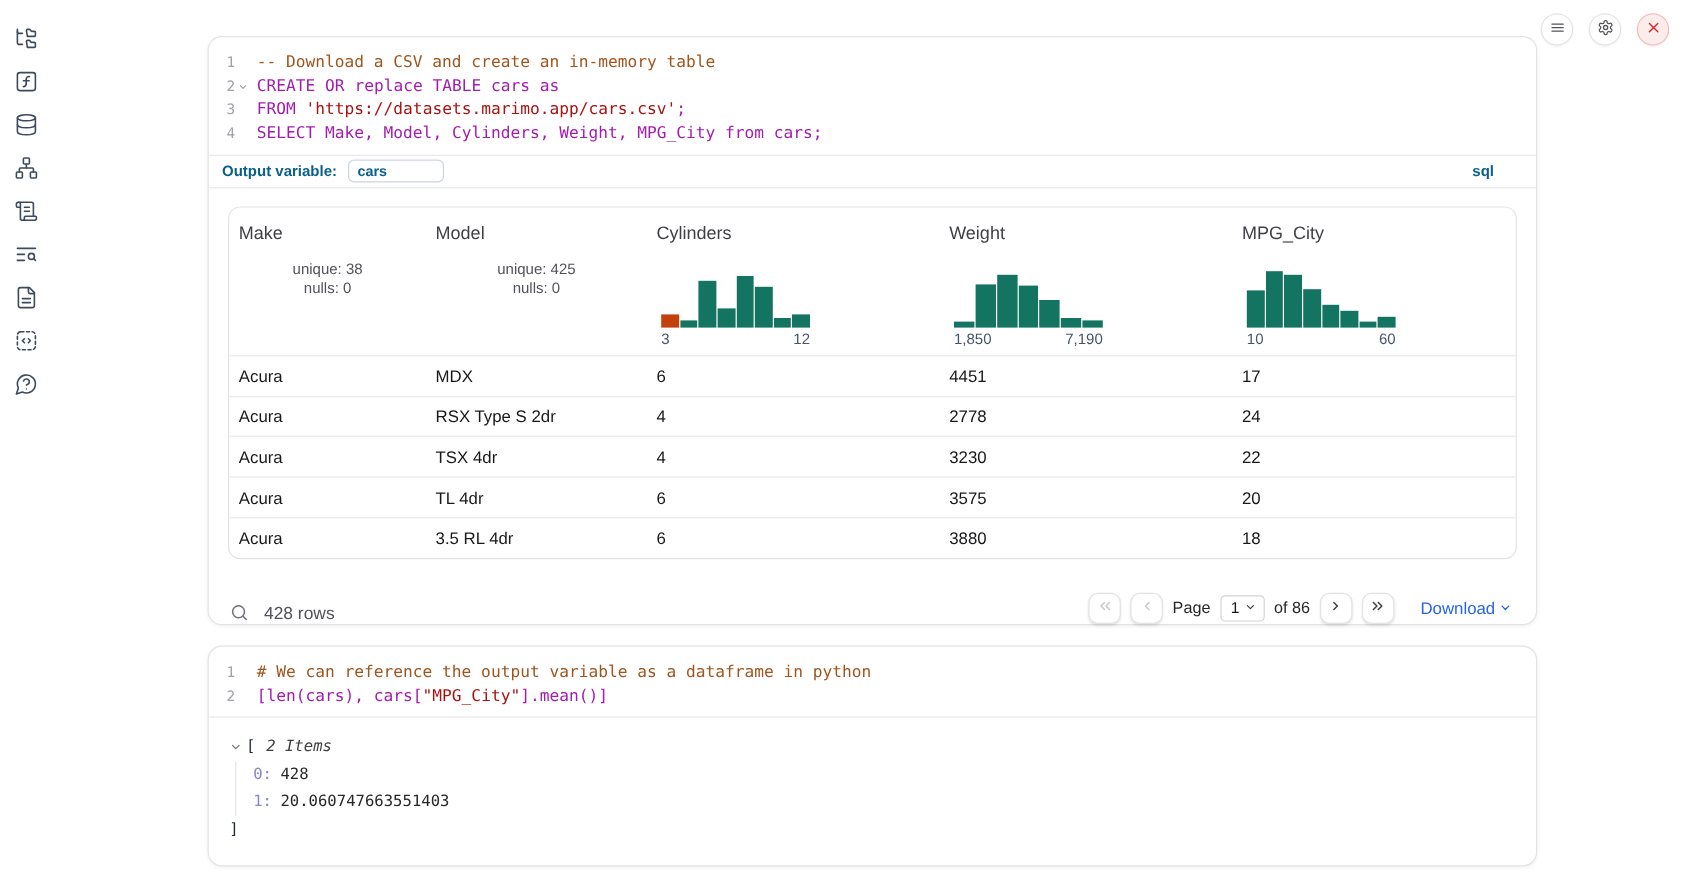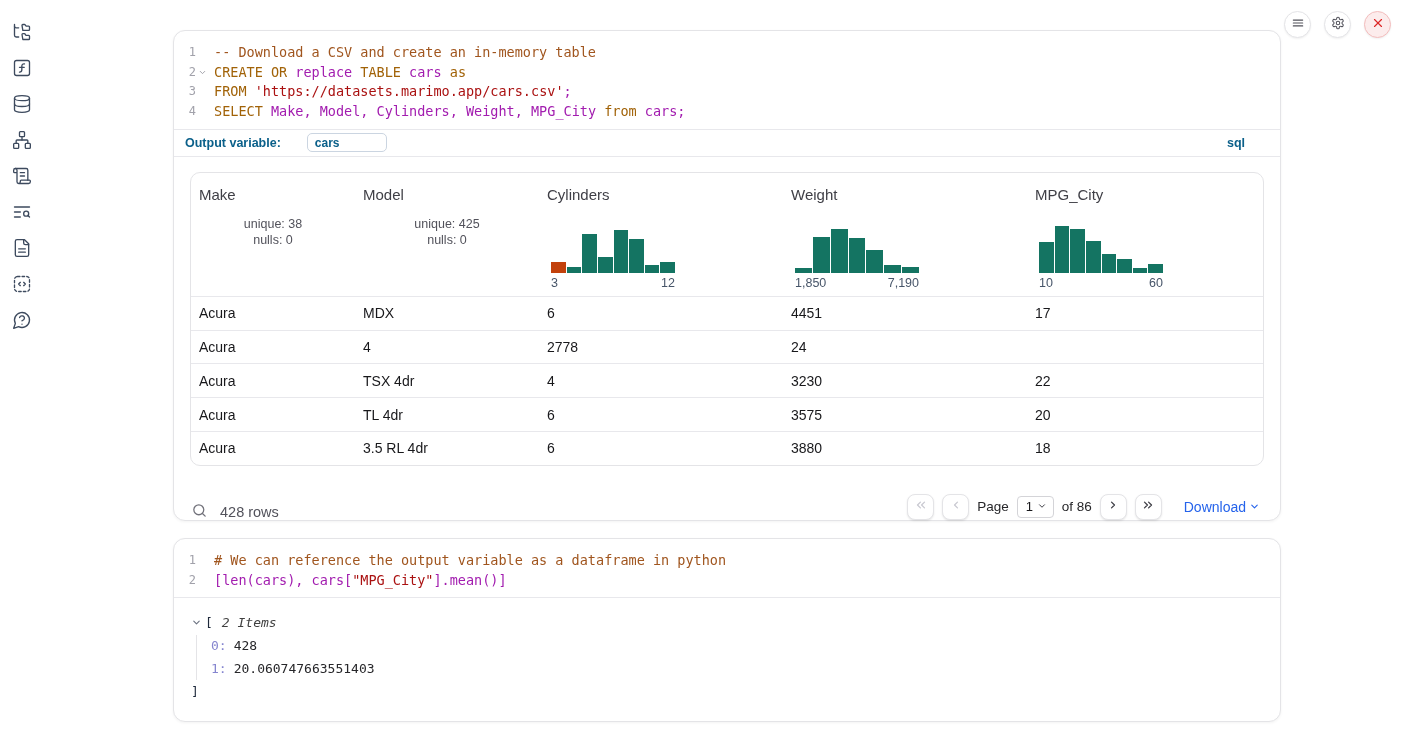--- a/index.html
+++ b/index.html
@@ -27,28 +27,28 @@
   .cell-card.second { margin-top:17px; }
 
   
   .code-area { padding:12px 0 7px; }
   .code-line { display:flex; font-family:"DejaVu Sans Mono", monospace;
                font-size:13.5px; line-height:19.7px; white-space:pre; }
   .gutter { width:22px; flex:none; text-align:right; color:#a1a1aa; font-size:12px; }
   .fold-slot { width:13px; flex:none; display:flex; align-items:center; justify-content:center; color:#a1a1aa; }
   .fold-slot svg { width:9px; height:9px; }
   .code-text { padding-left:5px; }
-  .tok-k { color:#a16207; }
+  .tok-k { color:#a21caf; }
   .tok-c { color:#a0551e; }
   .tok-s { color:#aa1111; }
   .tok-p { color:#a21caf; }
 
   
   .outvar-row { height:28px; border-top:1px solid #e8e8ec; border-bottom:1px solid #e8e8ec;
-                display:flex; align-items:center; padding:0 0 0 11px; gap:26px; }
+                display:flex; align-items:center; padding:0 0 0 11px; gap:9px; }
   .outvar-label { font-size:12.5px; font-weight:700; color:#0b608a; }
   .outvar-input { width:80px; height:19px; border:1px solid #cbd5e1; border-radius:5px;
                   font-family:"Liberation Sans",sans-serif; font-size:12px; font-weight:700;
                   color:#0b608a; padding:0 7px; outline:none; }
   .lang-badge { margin-left:auto; margin-right:35px; font-weight:700; font-size:12.5px; color:#0b608a; }
 
   
   .table-card { margin:15px 16px 0; border:1px solid #e4e4e7; border-radius:10px; overflow:hidden; }
   .grid-cols { display:grid; grid-template-columns:164px 184px 244px 244px 1fr; }
   .hcell { padding:13px 8px 6px; display:flex; flex-direction:column; min-height:123px; }
@@ -287,20 +287,21 @@
       <div id="table-body">
           <div class="grid-cols trow">
             <div class="tcell">Acura</div>
             <div class="tcell">MDX</div>
             <div class="tcell">6</div>
             <div class="tcell">4451</div>
             <div class="tcell">17</div>
           </div>
           <div class="grid-cols trow">
             <div class="tcell">Acura</div>
+            <div class="tcell">RSX Type S 2dr</div>
             <div class="tcell">4</div>
             <div class="tcell">2778</div>
             <div class="tcell">24</div>
           </div>
           <div class="grid-cols trow">
             <div class="tcell">Acura</div>
             <div class="tcell">TSX 4dr</div>
             <div class="tcell">4</div>
             <div class="tcell">3230</div>
             <div class="tcell">22</div>

